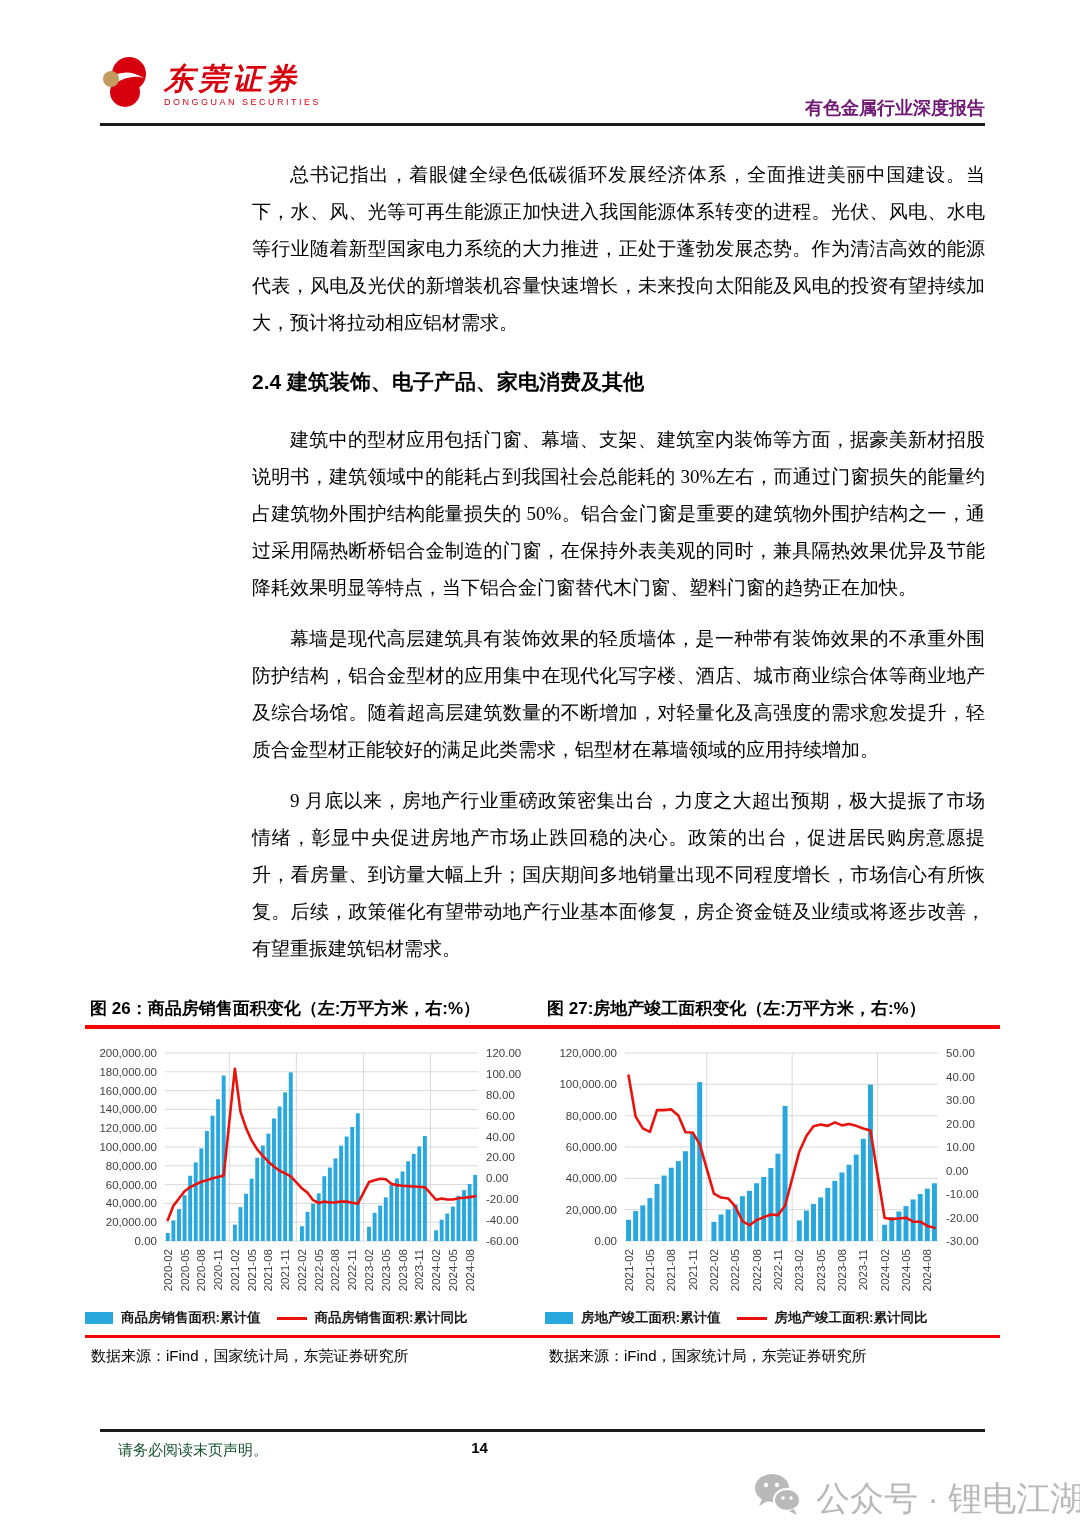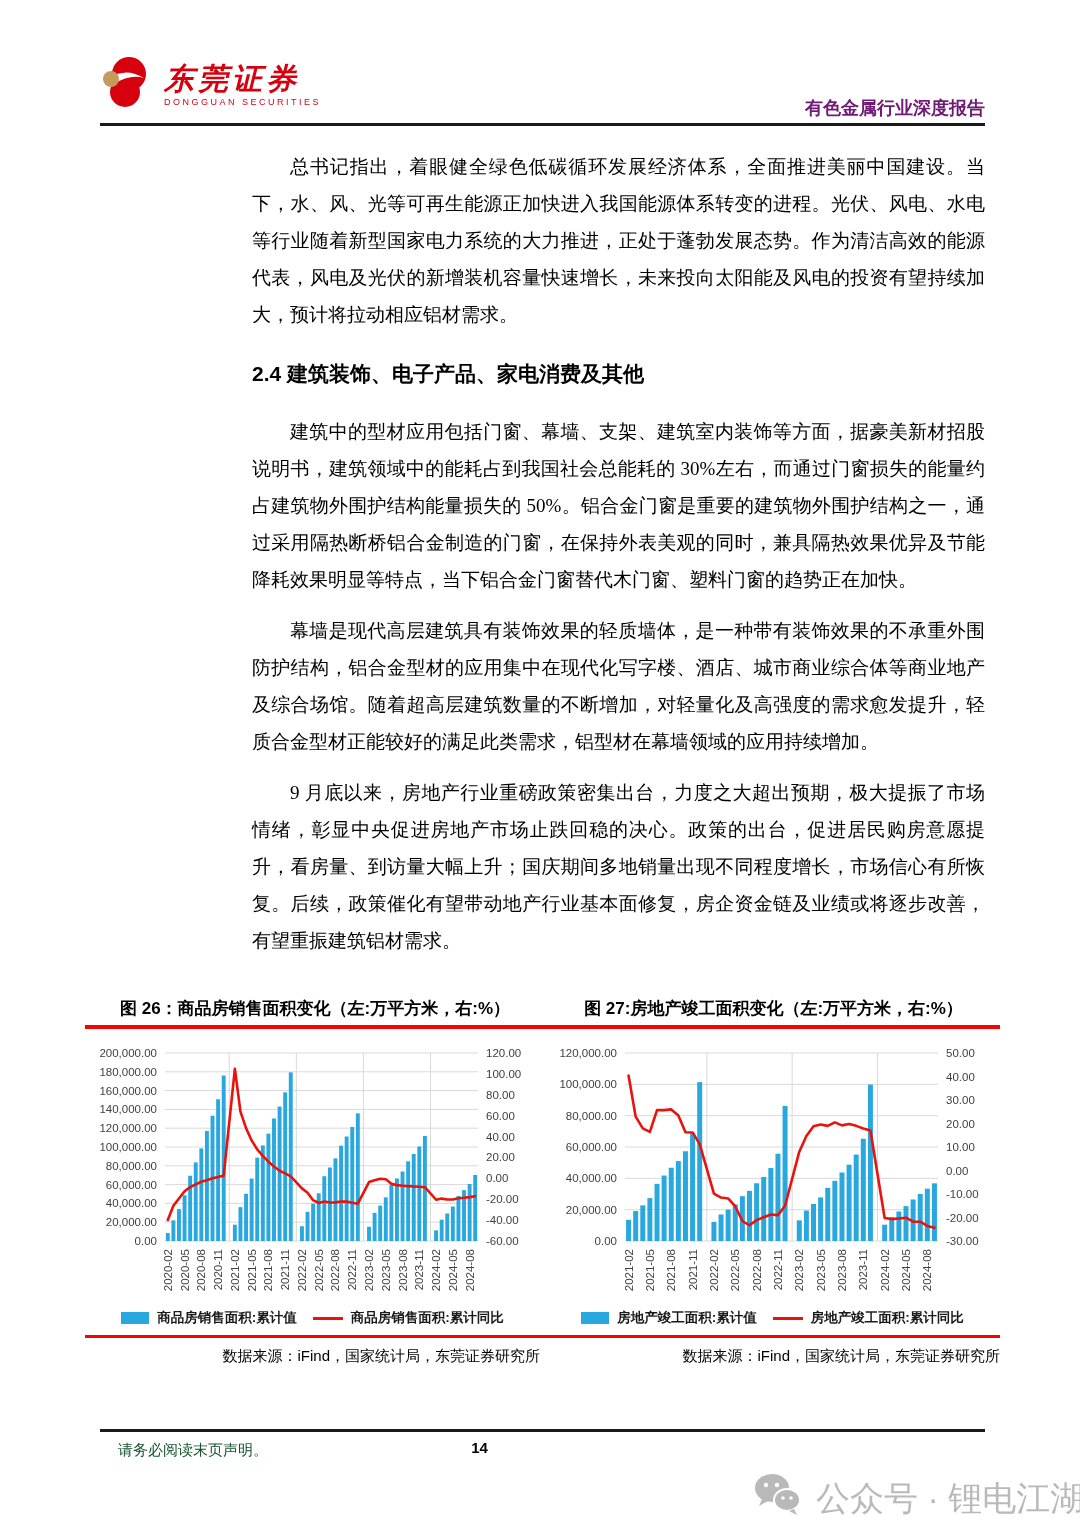--- a/index.html
+++ b/index.html
@@ -12,45 +12,45 @@
   .brand-text{margin-left:10px;}
   .brand-cn{font-family:"Liberation Serif",serif;font-weight:700;font-style:italic;
             font-size:30px;color:#d7000f;letter-spacing:4px;line-height:30px;}
   .brand-en{font-family:"Liberation Sans",sans-serif;font-size:9px;color:#d7000f;
             letter-spacing:2.5px;margin-top:3px;}
   .report-label{position:absolute;right:0;bottom:4px;font-family:"Liberation Sans",sans-serif;
             font-weight:700;font-size:18px;color:#701a75;}
   .header-rule{position:absolute;left:100px;top:123px;width:885px;height:3px;background:#1a1a1a;}
 
   
-  .body-text{position:absolute;left:252px;top:148px;width:733px;font-size:19px;
+  .body-text{position:absolute;left:252px;top:156px;width:733px;font-size:19px;
              line-height:37px;text-align:justify;}
   .body-text p{margin:0 0 14px 0;text-indent:2em;}
   .section-heading{font-family:"Liberation Sans",sans-serif;font-weight:700;font-size:21px;
              margin:26px 0 24px 0;text-indent:0;line-height:30px;}
   .lead-bold{font-weight:700;}
 
   
   .figure-block{position:absolute;left:85px;top:996px;width:915px;}
   .fig-titles{display:flex;font-family:"Liberation Sans",sans-serif;font-weight:700;
               font-size:17px;line-height:26px;}
-  .fig-title{width:455px;padding-left:5px;box-sizing:border-box;text-align:center;}
+  .fig-title{width:455px;padding-left:5px;box-sizing:border-box;}
   .fig-title.right{margin-left:5px;padding-left:2px;}
   .red-rule{width:100%;height:4px;background:#f50500;margin-top:3px;}
   .red-rule.thin{height:3px;margin-top:8px;}
   .charts-row{display:flex;margin-top:14px;}
   .chart-col{width:455px;}
   .chart-col.right{margin-left:5px;}
-  .legend{display:flex;justify-content:center;align-items:center;gap:8px;margin-top:4px;
+  .legend{display:flex;align-items:center;gap:8px;margin-top:4px;
           font-family:"Liberation Sans",sans-serif;font-size:13.5px;font-weight:600;color:#1a1a1a;}
   .legend .swatch-bar{display:inline-block;width:28px;height:12px;}
   .legend .swatch-line{display:inline-block;width:30px;height:3px;margin-left:8px;}
   .sources-row{display:flex;margin-top:9px;font-family:"Liberation Sans",sans-serif;
                font-size:15px;color:#000;}
-  .source{width:455px;padding-left:6px;box-sizing:border-box;text-align:right;}
+  .source{width:455px;padding-left:6px;box-sizing:border-box;}
   .source.right{margin-left:5px;padding-left:4px;}
 
   
   .footer-rule{position:absolute;left:100px;top:1429px;width:885px;height:3px;background:#1a1a1a;}
   .footer-disclaimer{position:absolute;left:118px;top:1441px;font-family:"Liberation Sans",sans-serif;
                font-size:15px;color:#14532d;}
   .footer-page{position:absolute;left:0;top:1439px;width:959px;text-align:center;
                font-family:"Liberation Sans",sans-serif;font-weight:700;font-size:15px;}
   .watermark{position:absolute;left:752px;top:1472px;display:flex;align-items:center;gap:12px;
              color:#b9b9b9;font-family:"Liberation Sans",sans-serif;font-size:34px;white-space:nowrap;}

